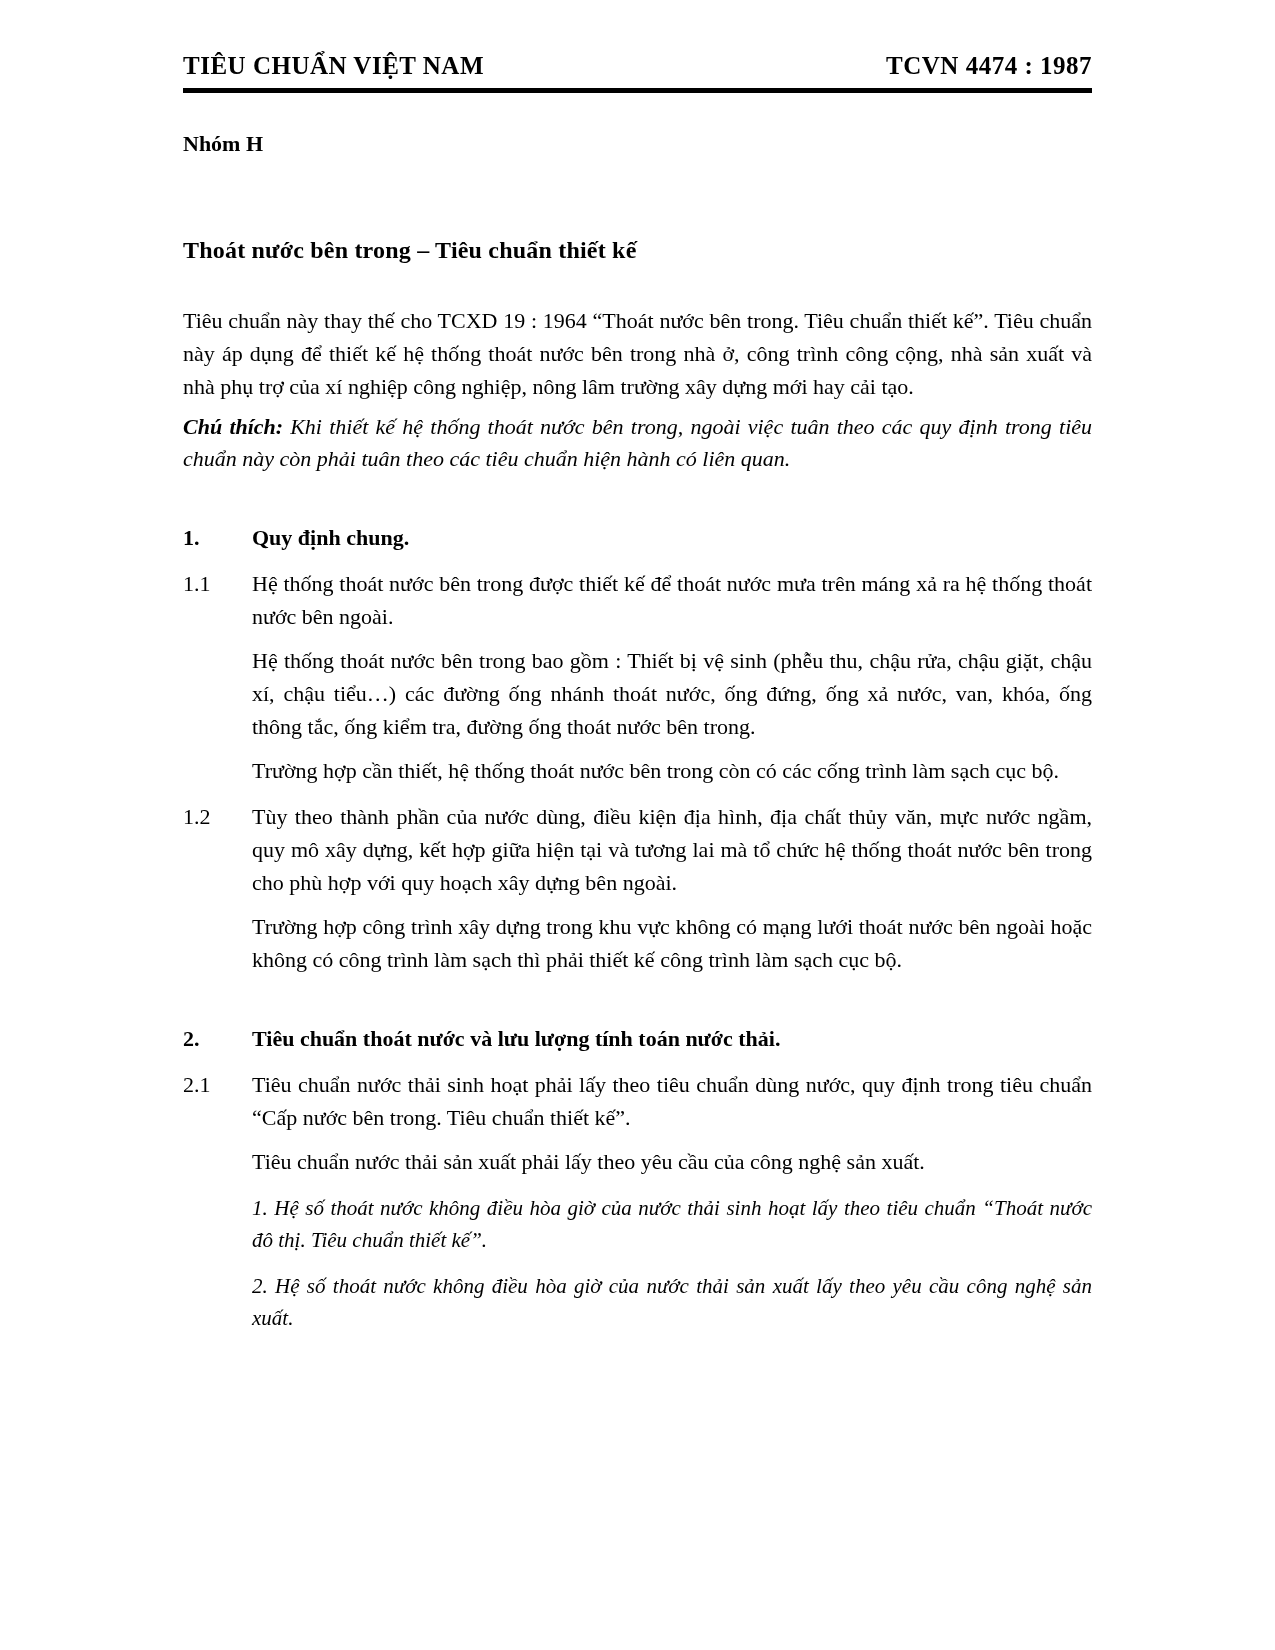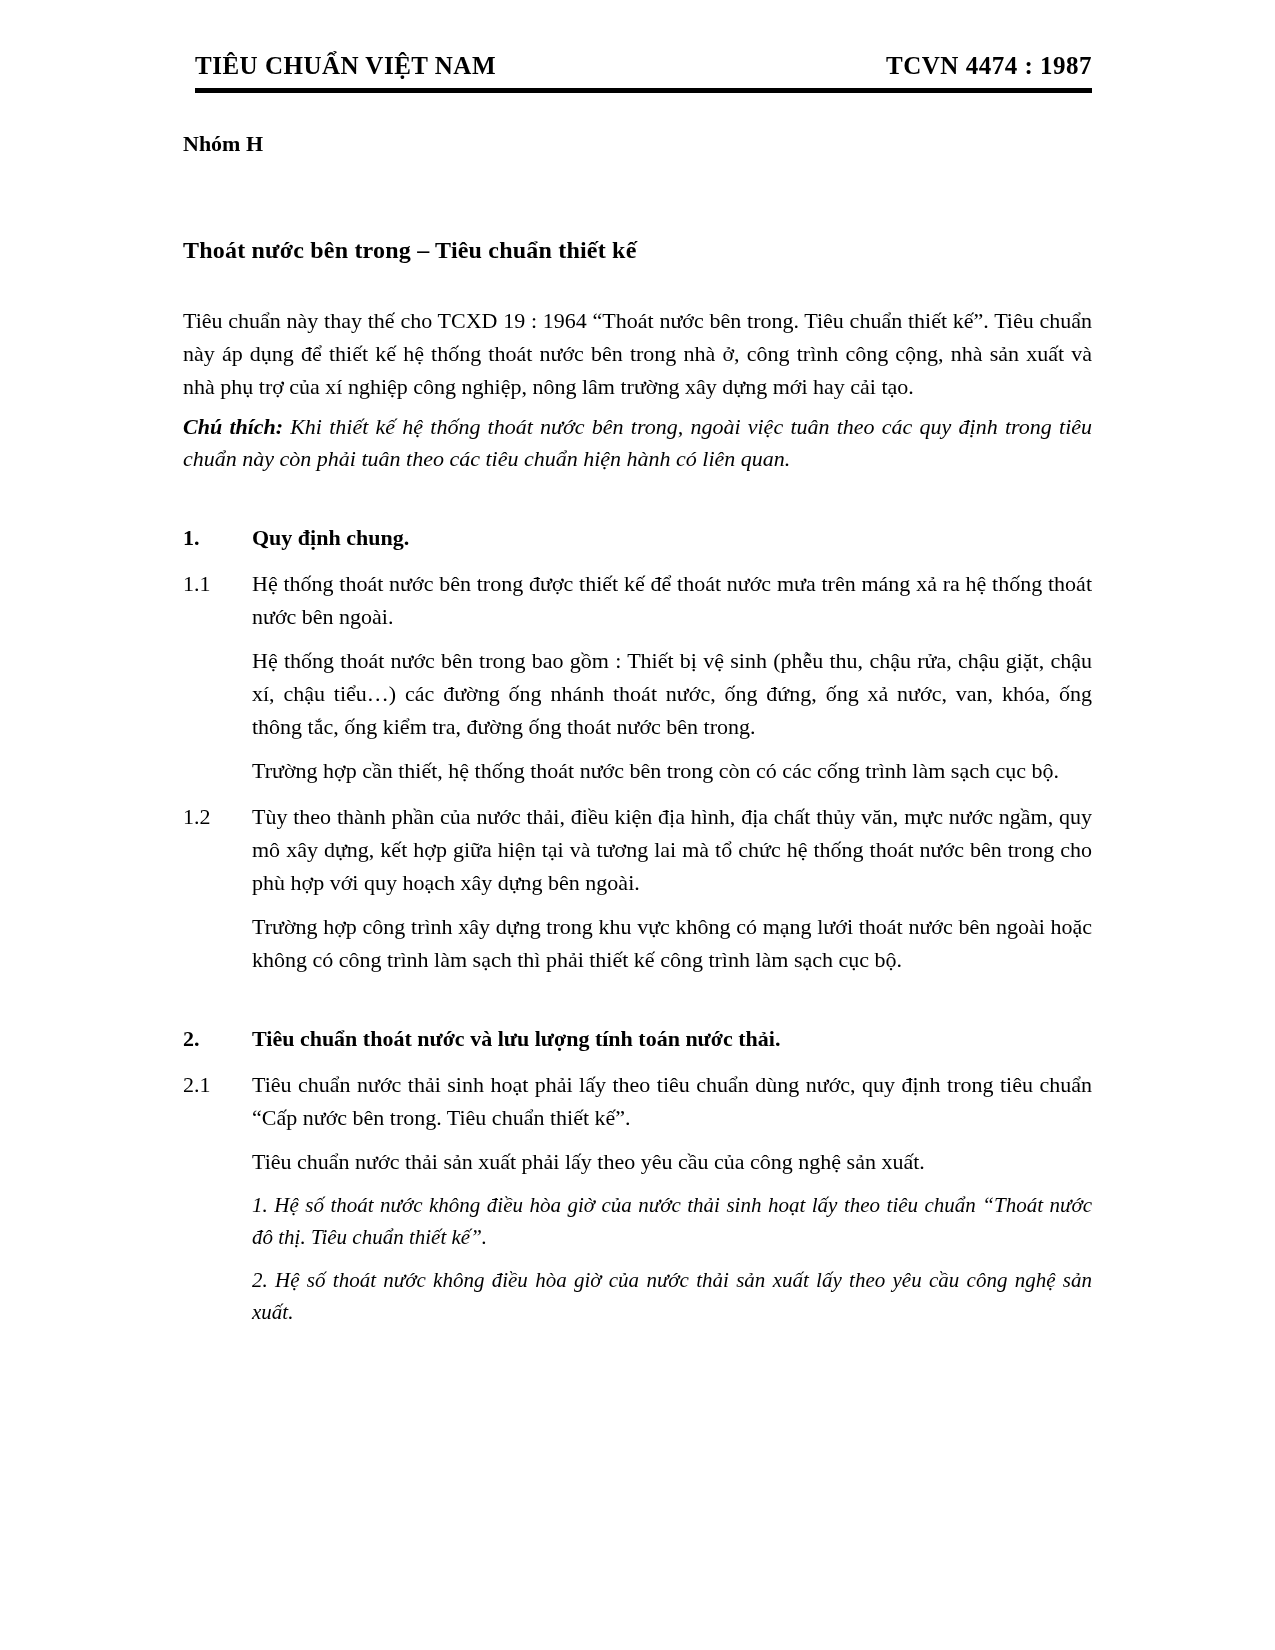--- a/index.html
+++ b/index.html
@@ -19,21 +19,20 @@
   
   .doc-header {
     display: flex;
     justify-content: space-between;
     align-items: baseline;
     font-weight: bold;
     font-size: 25px;
     letter-spacing: 0.5px;
     border-bottom: 5px solid #000;
     padding-bottom: 8px;
-    margin-left: 12px;
   }
   .group-label {
     text-align: left;
     font-weight: bold;
     font-size: 22px;
     margin-top: 38px;
   }
   
   .doc-title {
     font-size: 24px;
@@ -89,21 +88,21 @@
   .item-note-label {
     font-weight: bold;
     font-style: italic;
     margin-top: 11px;
   }
   .item-note {
     font-style: italic;
     font-size: 21px;
     line-height: 32px;
     text-align: justify;
-    margin-top: 8px;
+    margin-top: 14px;
   }
 </style>
 </head>
 <body>
 
 <div class="page">
 
   <div class="doc-header">
     <span>TIÊU CHUẨN VIỆT NAM</span>
     <span>TCVN 4474 : 1987</span>
@@ -128,21 +127,21 @@
       <div class="item-paragraphs">
         <p>Hệ thống thoát nước bên trong được thiết kế để thoát nước mưa trên máng xả ra hệ thống thoát nước bên ngoài.</p>
         <p>Hệ thống thoát nước bên trong bao gồm : Thiết bị vệ sinh (phễu thu, chậu rửa, chậu giặt, chậu xí, chậu tiểu…) các đường ống nhánh thoát nước, ống đứng, ống xả nước, van, khóa, ống thông tắc, ống kiểm tra, đường ống thoát nước bên trong.</p>
         <p>Trường hợp cần thiết, hệ thống thoát nước bên trong còn có các cống trình làm sạch cục bộ.</p>
       </div>
     </div>
 
     <div class="item">
       <span>1.2</span>
       <div class="item-paragraphs">
-        <p>Tùy theo thành phần của nước thải, điều kiện địa hình, địa chất thủy văn, mực nước ngầm, quy mô xây dựng, kết hợp giữa hiện tại và tương lai mà tổ chức hệ thống thoát nước bên trong cho phù hợp với quy hoạch xây dựng bên ngoài.</p>
+        <p>Tùy theo thành phần của nước dùng, điều kiện địa hình, địa chất thủy văn, mực nước ngầm, quy mô xây dựng, kết hợp giữa hiện tại và tương lai mà tổ chức hệ thống thoát nước bên trong cho phù hợp với quy hoạch xây dựng bên ngoài.</p>
         <p>Trường hợp công trình xây dựng trong khu vực không có mạng lưới thoát nước bên ngoài hoặc không có công trình làm sạch thì phải thiết kế công trình làm sạch cục bộ.</p>
       </div>
     </div>
   </div>
 
   <div class="section body-text">
     <div class="section-heading">
       <span>2.</span>
       <span>Tiêu chuẩn thoát nước và lưu lượng tính toán nước thải.</span>
     </div>

